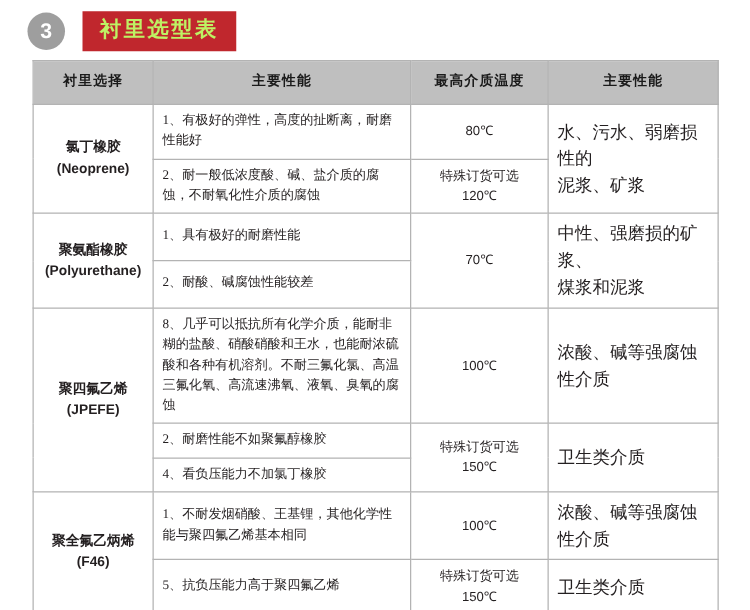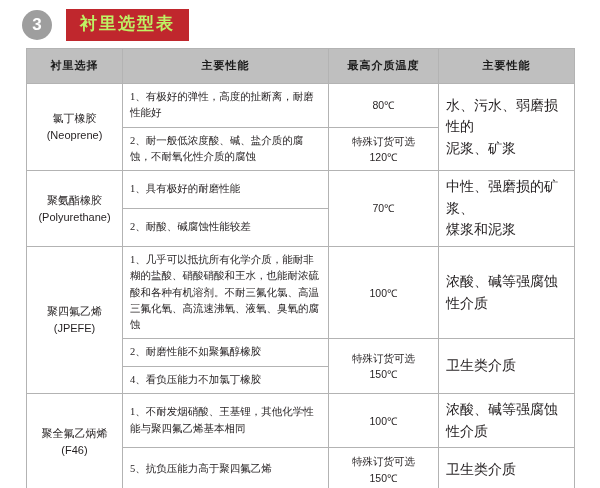--- a/index.html
+++ b/index.html
@@ -83,21 +83,21 @@
     padding: 4px 6px;
     letter-spacing: 1px;
   }
   .col-a { width: 96px; }
   .col-b { width: 206px; }
   .col-c { width: 110px; }
   .col-d { width: 136px; }
 
   td.name {
     text-align: center;
-    font-weight: normal;
+    font-weight: bold;
     font-size: 11px;
     line-height: 1.6;
     padding: 4px;
   }
   td.perf {
     text-align: left;
     font-size: 10.5px;
     font-family: Liberation Serif, serif;
   }
   td.temp {
@@ -153,21 +153,21 @@
             <td class="name" rowspan="2">聚氨酯橡胶<br>(Polyurethane)</td>
             <td class="perf">1、具有极好的耐磨性能</td>
             <td class="temp" rowspan="2">70℃</td>
             <td class="scope" rowspan="2">中性、强磨损的矿浆、<br>煤浆和泥浆</td>
           </tr>
           <tr>
             <td class="perf">2、耐酸、碱腐蚀性能较差</td>
           </tr>
           <tr>
             <td class="name" rowspan="3">聚四氟乙烯<br>(JPEFE)</td>
-            <td class="perf">1、几乎可以抵抗所有化学介质，能耐非糊的盐酸、硝酸硝酸和王水，也能耐浓硫酸和各种有机溶剂。不耐三氟化氯、高温三氟化氧、高流速沸氧、液氧、臭氧的腐蚀</td>
+            <td class="perf">8、几乎可以抵抗所有化学介质，能耐非糊的盐酸、硝酸硝酸和王水，也能耐浓硫酸和各种有机溶剂。不耐三氟化氯、高温三氟化氧、高流速沸氧、液氧、臭氧的腐蚀</td>
             <td class="temp">100℃</td>
             <td class="scope">浓酸、碱等强腐蚀性介质</td>
           </tr>
           <tr>
             <td class="perf">2、耐磨性能不如聚氟醇橡胶</td>
             <td class="temp" rowspan="2">特殊订货可选<br>150℃</td>
             <td class="scope" rowspan="2">卫生类介质</td>
           </tr>
           <tr>
             <td class="perf">4、看负压能力不加氯丁橡胶</td>

